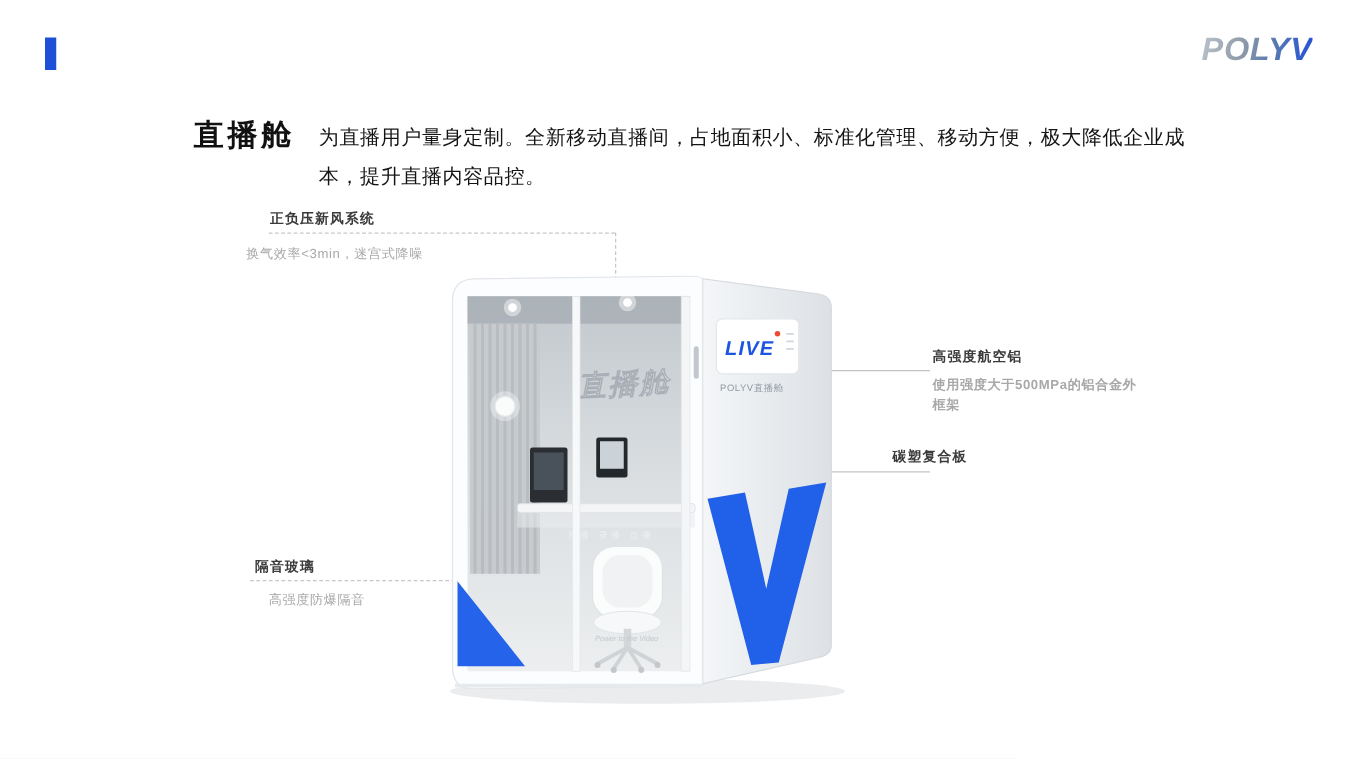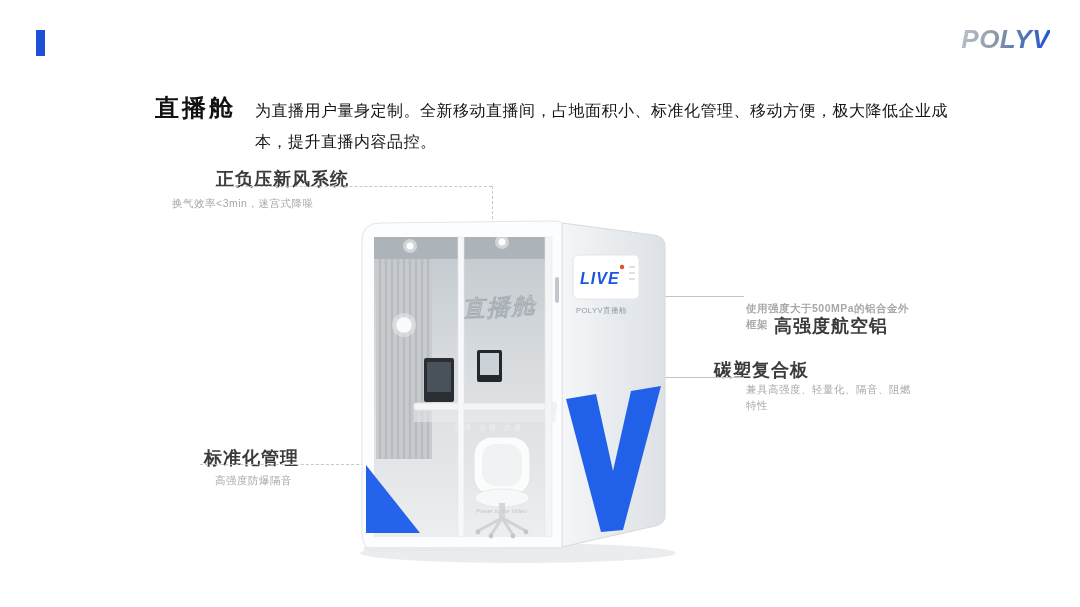--- a/index.html
+++ b/index.html
@@ -5,21 +5,21 @@
   html,body{margin:0;padding:0;background:#f2f2f2;}
   .slide{position:relative;width:1080px;height:607px;background:#ffffff;overflow:hidden;
          font-family:"Liberation Sans","DejaVu Sans",sans-serif;margin:0 auto;}
   .accent-bar{position:absolute;left:36px;top:30px;width:9px;height:26px;background:#1d4fd7;}
   .logo{position:absolute;right:30px;top:24px;font-size:26px;font-weight:900;font-style:italic;
         letter-spacing:.5px;background:linear-gradient(105deg,#bcc5ce 0%,#8e9aa7 38%,#5b7cb0 62%,#1d4fd7 100%);
         -webkit-background-clip:text;background-clip:text;color:transparent;}
   .title{position:absolute;left:155px;top:92px;font-size:24px;font-weight:bold;color:#111;letter-spacing:3px;}
   .description{position:absolute;left:255px;top:95px;width:712px;font-size:16px;line-height:1.95;
                color:#141414;letter-spacing:.5px;}
-  .callout-title{position:absolute;font-size:18px;font-weight:bold;color:#3b3b3b;letter-spacing:1px;}
+  .callout-title{position:absolute;font-size:11px;font-weight:bold;color:#3b3b3b;letter-spacing:1px;}
   .callout-desc{position:absolute;font-size:10.5px;color:#a8a8a8;letter-spacing:.5px;line-height:1.55;}
   .leader-h{position:absolute;border-top:1px dashed #c7c7c7;height:0;}
   .leader-h.solid{border-top-style:solid;border-top-color:#c3c3c3;}
   .leader-v{position:absolute;border-left:1px dashed #c7c7c7;width:0;}
   .leader-dot{position:absolute;width:4px;height:4px;border-radius:50%;background:#9aa0a6;}
   .pod-wrap{position:absolute;left:350px;top:213px;width:330px;height:352px;}
 </style>
 </head>
 <body>
 
@@ -27,33 +27,32 @@
 
   <div class="accent-bar"></div>
   <div class="logo">POLYV</div>
 
   <div class="title">直播舱</div>
   <div class="description">为直播用户量身定制。全新移动直播间，占地面积小、标准化管理、移动方便，极大降低企业成本，提升直播内容品控。</div>
 
   <div class="callout-title" style="left:216px;top:167px;">正负压新风系统</div>
   <div class="leader-h" style="left:215px;top:186px;width:277px;"></div>
   <div class="leader-v" style="left:492px;top:186px;height:48px;"></div>
-  <div class="callout-desc" style="left:172px;top:195px;">换气效率&lt;3min，迷宫式降噪</div>
+  <div class="callout-desc" style="left:197px;top:195px;">换气效率&lt;3min，迷宫式降噪</div>
 
-  <div class="callout-title" style="left:774px;top:278px;margin-top:36px;">高强度航空铝</div>
+  <div class="callout-title" style="left:746px;top:278px;">高强度航空铝</div>
   <div class="leader-h solid" style="left:638px;top:296px;width:106px;"></div>
   <div class="leader-dot" style="left:634px;top:294px;"></div>
   <div class="callout-desc" style="left:746px;top:300px;width:168px;font-weight:bold;">使用强度大于500MPa的铝合金外框架</div>
 
   <div class="callout-title" style="left:714px;top:358px;">碳塑复合板</div>
   <div class="leader-h solid" style="left:601px;top:377px;width:143px;"></div>
   <div class="leader-dot" style="left:597px;top:375px;"></div>
-  <div class="callout-desc" style="left:746px;top:381px;width:168px;">兼具高强度、轻量化、隔音、阻燃特性</div>
 
-  <div class="callout-title" style="left:204px;top:446px;">标准化管理</div>
+  <div class="callout-title" style="left:204px;top:446px;">隔音玻璃</div>
   <div class="leader-h" style="left:200px;top:464px;width:265px;"></div>
   <div class="callout-desc" style="left:197px;top:472px;margin-left:18px;">高强度防爆隔音</div>
 
   <div class="pod-wrap">
     <svg width="330" height="352" viewBox="0 0 330 352" xmlns="http://www.w3.org/2000/svg">
       <defs>
         <linearGradient id="sideGrad" x1="0" y1="0" x2="1" y2="0">
           <stop offset="0" stop-color="#f4f6f8"></stop>
             <stop offset="1" stop-color="#dde1e5"></stop>
         </linearGradient>

